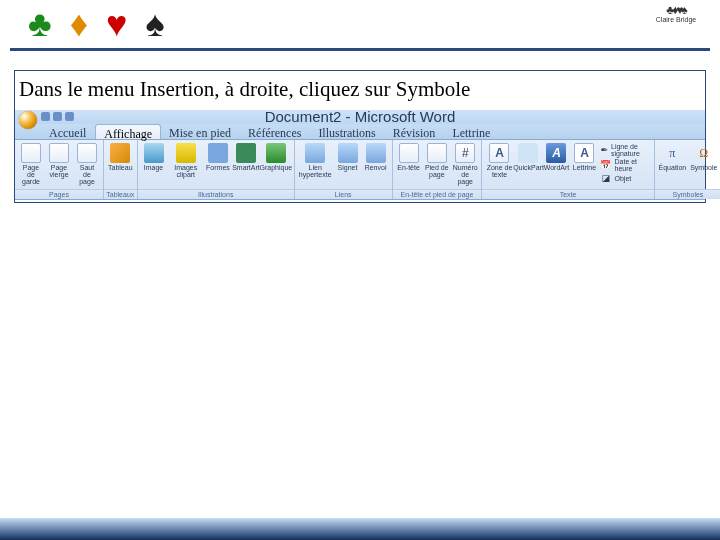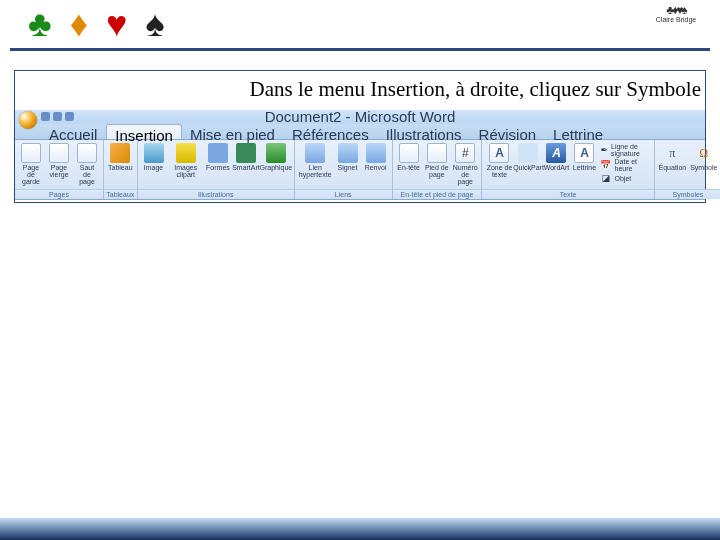--- a/index.html
+++ b/index.html
@@ -50,21 +50,21 @@
   .callout {
     position: absolute;
     left: 14px; right: 14px; top: 70px;
     border: 1px solid #2b4a7a;
     padding-bottom: 2px;
     background: #fff;
   }
   .callout-title {
     font-family: "Times New Roman", serif;
     font-size: 21px;
-    text-align: right;
+    text-align: left;
     padding: 6px 4px 8px 4px;
     color: #000;
   }
   
   .word {
     position: relative;
     width: 100%;
     font-size: 8px;
     color: #2a3a55;
     user-select: none;
@@ -100,23 +100,24 @@
   }
   .tabs {
     display: flex;
     height: 16px;
     background: linear-gradient(#c6ddf4, #b6d2ef);
     padding-left: 26px;
     border-bottom: 1px solid #8aa9cf;
   }
   .tab {
     padding: 2px 8px 12px 8px;
-    font-size: 15px;
+    font-size: 12px;
     color: #2a3a55;
     border-right: 1px solid transparent;
+    font-family: Liberation Serif, serif;
   }
   .tab.active {
     background: linear-gradient(#f4f8fd, #e6eef9);
     border: 1px solid #9ab4d6;
     border-bottom: none;
     border-radius: 3px 3px 0 0;
     color: #000;
   }
   .ribbon {
     display: flex;
@@ -234,21 +235,21 @@
       <div class="qat">
         <span></span>
         <span></span>
         <span></span>
       </div>
       <span>Document2 - Microsoft Word</span>
     </div>
 
     <div class="tabs">
       <div class="tab">Accueil</div>
-      <div class="tab active">Insertion</div>
+      <div class="tab active">Affichage</div>
       <div class="tab">Mise en pied</div>
       <div class="tab">Références</div>
       <div class="tab">Illustrations</div>
       <div class="tab">Révision</div>
       <div class="tab">Lettrine</div>
     </div>
 
     <div class="ribbon">
 
       <div class="group">

